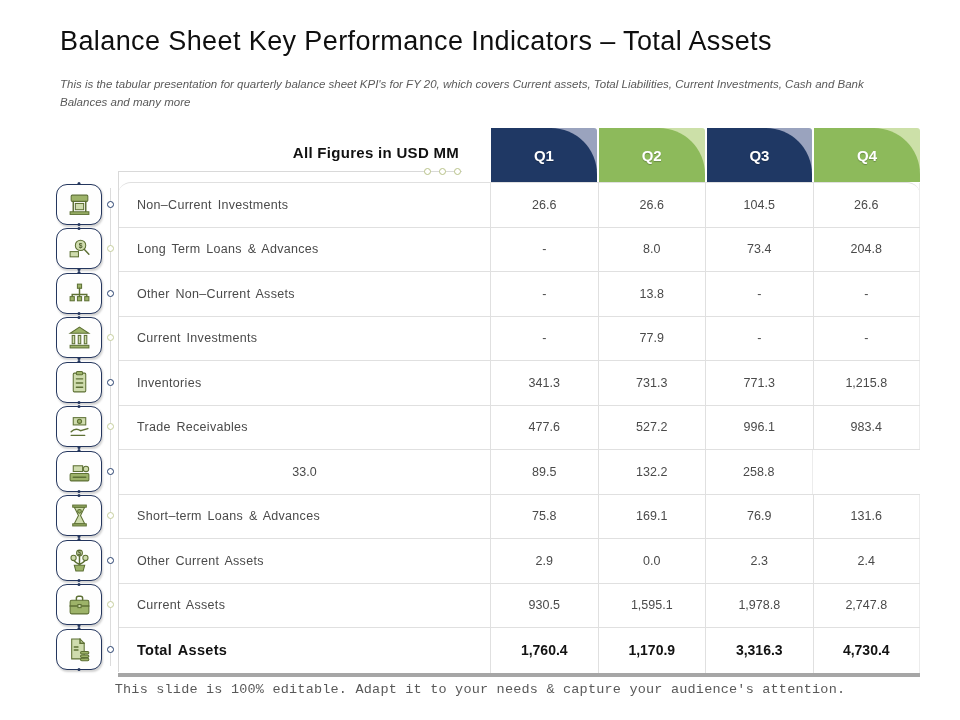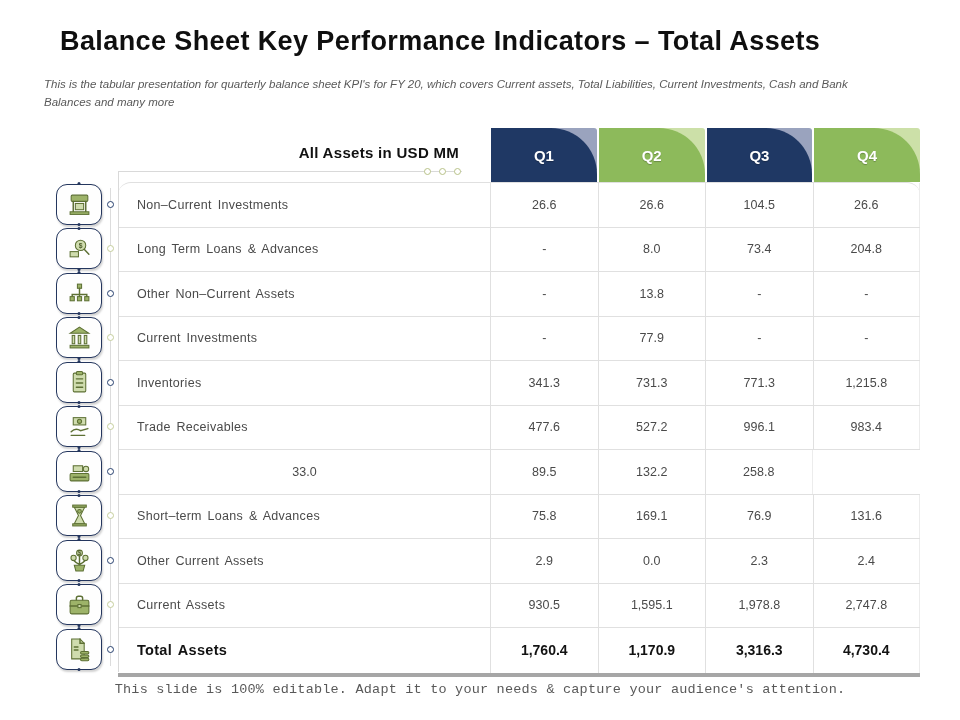--- a/index.html
+++ b/index.html
@@ -5,23 +5,23 @@
   :root{
     --navy:#1F3864; --green:#8DBA5B; --navy-tint:#9AA3BE; --green-tint:#CCE0A8;
     --border:#d9d9d9; --cell-border:#e0e0e0; --thick:#a6a6a6;
     --text:#4a4a4a; --dark:#121212; --gray:#595959; --olive:#b8c288;
   }
   *{margin:0;padding:0;box-sizing:border-box;}
   html,body{background:#e8e8e8;}
   body{font-family:"Liberation Sans", sans-serif;}
   .slide{position:relative;width:960px;height:720px;background:#fff;overflow:hidden;}
 
-  .title{position:absolute;left:60px;top:26px;width:860px;font-size:27px;font-weight:bold;
+  .title{position:absolute;left:60px;top:26px;width:860px;font-size:27px;font-weight:normal;
          color:#0f0f0f;letter-spacing:.4px;}
-  .subtitle{position:absolute;left:44px;top:76px;width:830px;font-size:11.5px;font-style:italic;
+  .subtitle{position:absolute;left:60px;top:76px;width:830px;font-size:11.5px;font-style:italic;
             color:var(--gray);line-height:1.55;}
 
   
   .icon-rail{position:absolute;left:55px;top:182px;width:48px;display:flex;flex-direction:column;}
   .icon-slot{height:44.5px;display:flex;align-items:center;justify-content:center;}
   .icon-box{position:relative;width:46px;height:41px;background:#fefefe;border:1.5px solid #24365e;
             border-radius:11px;display:flex;align-items:center;justify-content:center;
             box-shadow:1px 1.5px 2px rgba(0,0,0,.18);}
   .icon-box::before,.icon-box::after{content:"";position:absolute;left:50%;width:3px;height:3px;
             background:#24365e;border-radius:50%;transform:translateX(-50%);}
@@ -239,21 +239,21 @@
         <div class="tdot"></div>
       </div>
     <div class="dot-slot">
         <div class="tdot"></div>
       </div>
   </div>
 
   <div class="table-area">
     <div class="header-row">
       <div class="units-area">
-        <span class="units-label">All Assets in USD MM</span>
+        <span class="units-label">All Figures in USD MM</span>
       </div>
       <div class="qcell navy">
           <div class="tint"></div>
           <div class="shape"></div>
           <span class="qlabel">Q1</span>
         </div>
       <div class="qcell green">
           <div class="tint"></div>
           <div class="shape"></div>
           <span class="qlabel">Q2</span>

